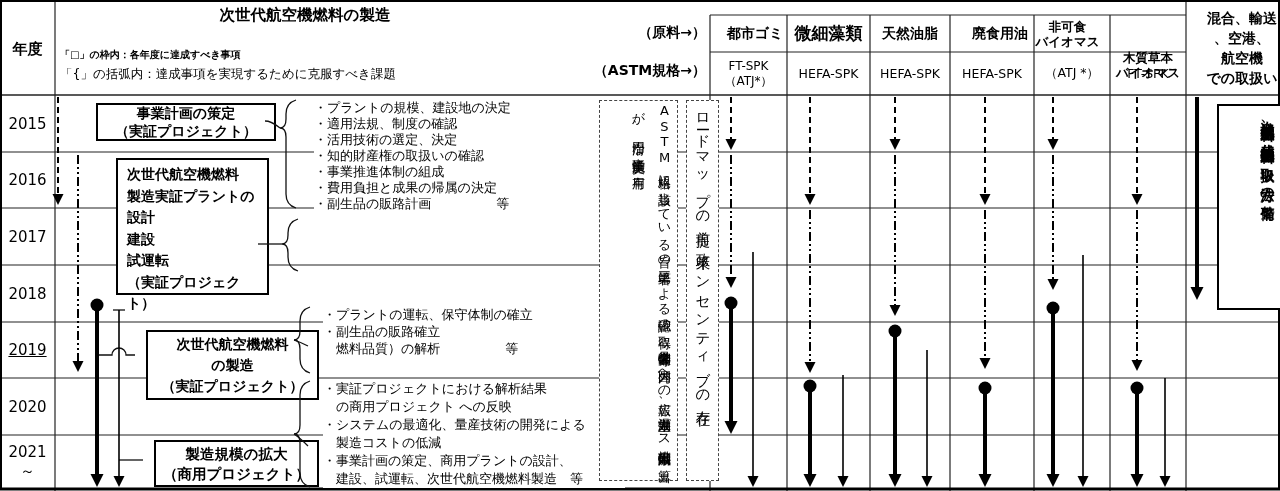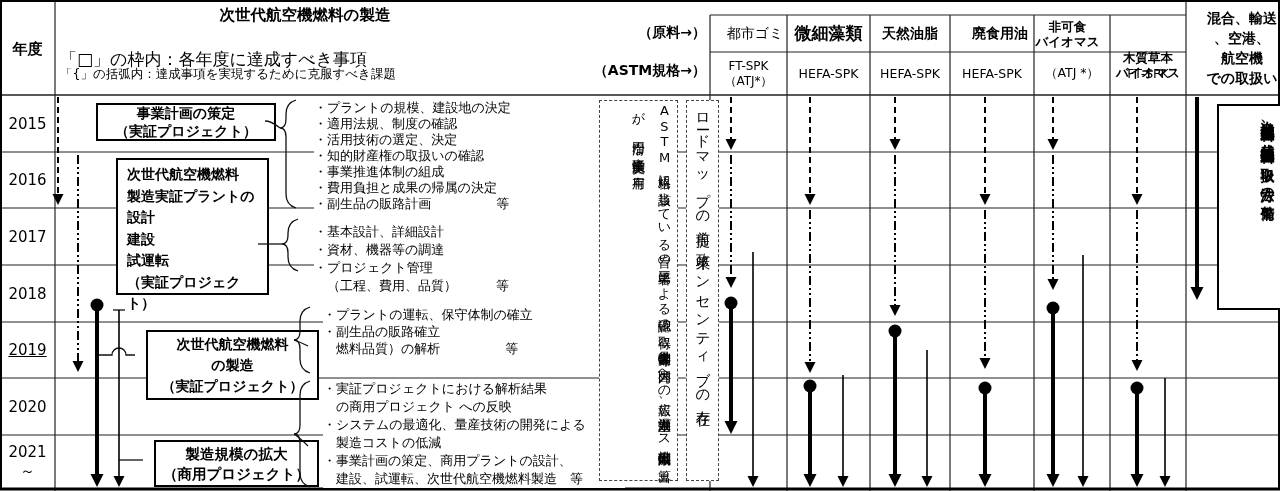--- a/index.html
+++ b/index.html
@@ -43,26 +43,26 @@
       <line x1="0" y1="378" x2="1280" y2="378"></line>
       <line x1="0" y1="435" x2="1280" y2="435"></line>
     </g>
     <line x1="0" y1="95" x2="1280" y2="95" stroke="#222" stroke-width="1.6"></line>
     <rect x="1" y="1" width="1278" height="488" fill="none" stroke="#000" stroke-width="2"></rect>
     <line x1="0" y1="489" x2="1280" y2="489" stroke="#000" stroke-width="3"></line>
   </svg>
 
   <div class="abs c txt" style="left:0;top:0;width:55px;height:99px;font-size:15px;font-weight:600;">年度</div>
   <div class="abs txt" style="left:150px;top:5px;width:310px;text-align:center;font-size:15.5px;font-weight:700;">次世代航空機燃料の製造</div>
-  <div class="abs txt" style="left:60px;top:48px;font-size:17px;font-weight:400;">「□」の枠内：各年度に達成すべき事項</div>
+  <div class="abs txt" style="left:60px;top:48px;font-size:10px;font-weight:700;">「□」の枠内：各年度に達成すべき事項</div>
   <div class="abs txt" style="left:60px;top:66px;font-size:12.5px;">「{」の括弧内：達成事項を実現するために克服すべき課題</div>
   <div class="abs txt" style="left:560px;top:24px;width:146px;text-align:right;font-size:14px;font-weight:600;">（原料→）</div>
   <div class="abs txt" style="left:540px;top:62px;width:166px;text-align:right;font-size:14px;font-weight:600;">（ASTM規格→）</div>
 
-  <div class="abs c txt pre" style="left:710px;top:15px;width:90px;height:37px;font-size:14px;font-weight:400;">都市ゴミ</div>
+  <div class="abs c txt pre" style="left:710px;top:15px;width:90px;height:37px;font-size:14px;font-weight:700;">都市ゴミ</div>
   <div class="abs c txt pre" style="left:787px;top:15px;width:83px;height:37px;font-size:17px;font-weight:600;border-radius:16px;">微細藻類</div>
   <div class="abs c txt pre" style="left:870px;top:15px;width:80px;height:37px;font-size:14px;font-weight:600;">天然油脂</div>
   <div class="abs c txt pre" style="left:950px;top:15px;width:100px;height:37px;font-size:14px;font-weight:600;">廃食用油</div>
   <div class="abs c txt pre" style="left:1034px;top:15px;width:67px;height:37px;font-size:12.5px;font-weight:600;line-height:15px;">非可食
 バイオマス</div>
   <div class="abs c txt pre" style="left:1110px;top:15px;width:76px;height:37px;font-size:12.5px;font-weight:700;line-height:15px;margin-top:31px;">木質草本
 バイオマス</div>
 
   <div class="abs c txt pre" style="left:710px;top:52px;width:77px;height:43px;font-size:12px;line-height:15px;">FT-SPK
 （ATJ*）</div>
@@ -101,26 +101,20 @@
 （商用プロジェクト）</div>
 
   <div class="abs white list txt" style="left:303px;top:100px;width:292px;height:112px;">
     <div>・プラントの規模、建設地の決定</div>
     <div>・適用法規、制度の確認</div>
     <div>・活用技術の選定、決定</div>
     <div>・知的財産権の取扱いの確認</div>
     <div>・事業推進体制の組成</div>
     <div>・費用負担と成果の帰属の決定</div>
     <div>・副生品の販路計画　　　　　等</div>
-  </div>
-  <div class="abs white list txt" style="left:303px;top:223px;width:292px;height:76px;line-height:18px;">
-    <div>・基本設計、詳細設計</div>
-    <div>・資材、機器等の調達</div>
-    <div>・プロジェクト管理</div>
-    <div>　（工程、費用、品質）　　　等</div>
   </div>
   <div class="abs white list txt" style="left:312px;top:306px;width:292px;height:68px;line-height:17px;">
     <div>・プラントの運転、保守体制の確立</div>
     <div>・副生品の販路確立</div>
     <div>　燃料品質）の解析　　　　　等</div>
   </div>
   <div class="abs white list txt" style="left:312px;top:380px;width:302px;height:108px;line-height:18px;">
     <div>・実証プロジェクトにおける解析結果</div>
     <div>　の商用プロジェクト への反映</div>
     <div>・システムの最適化、量産技術の開発による</div>

